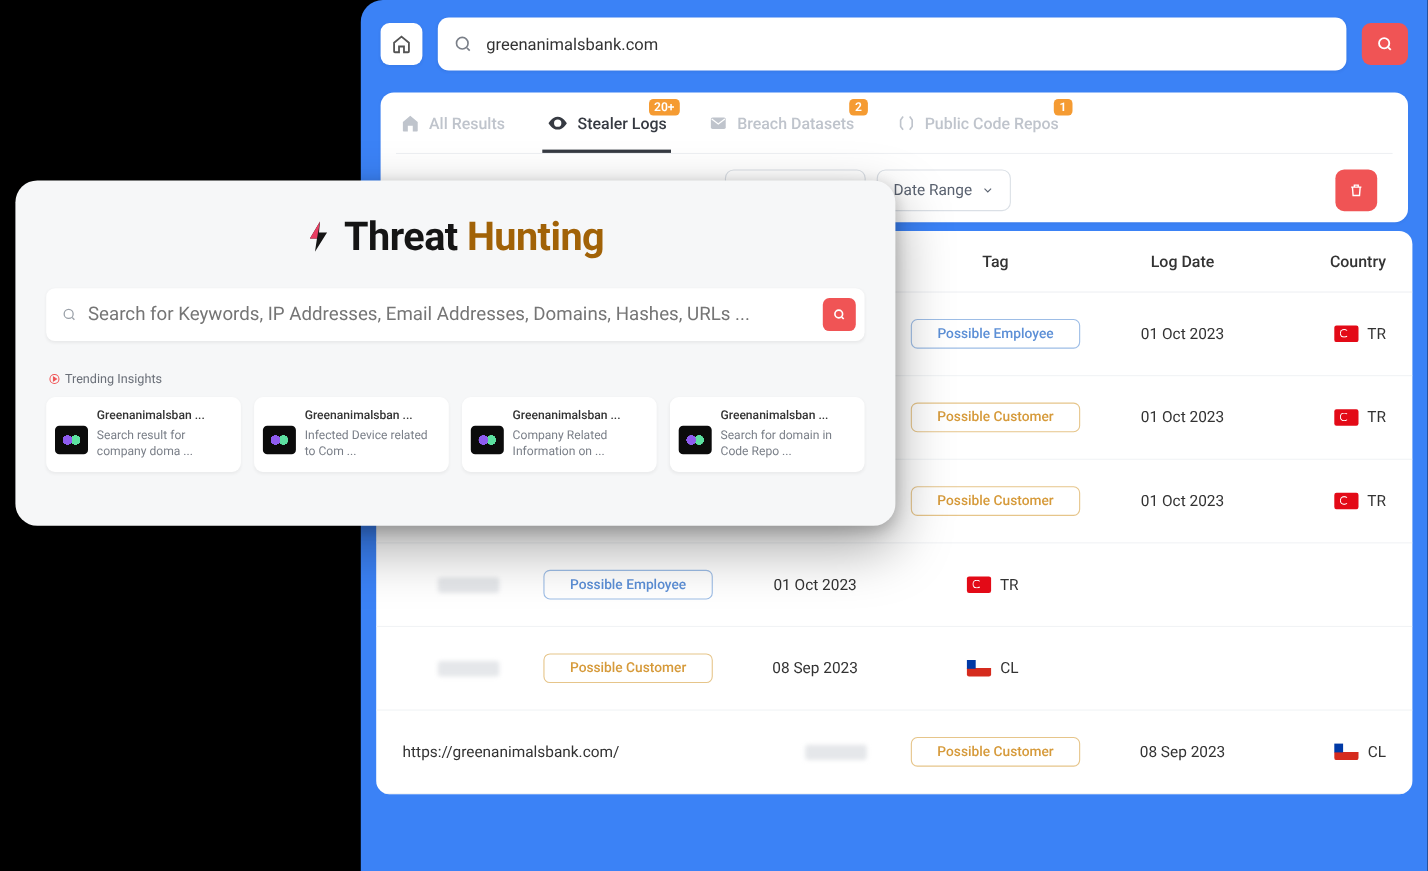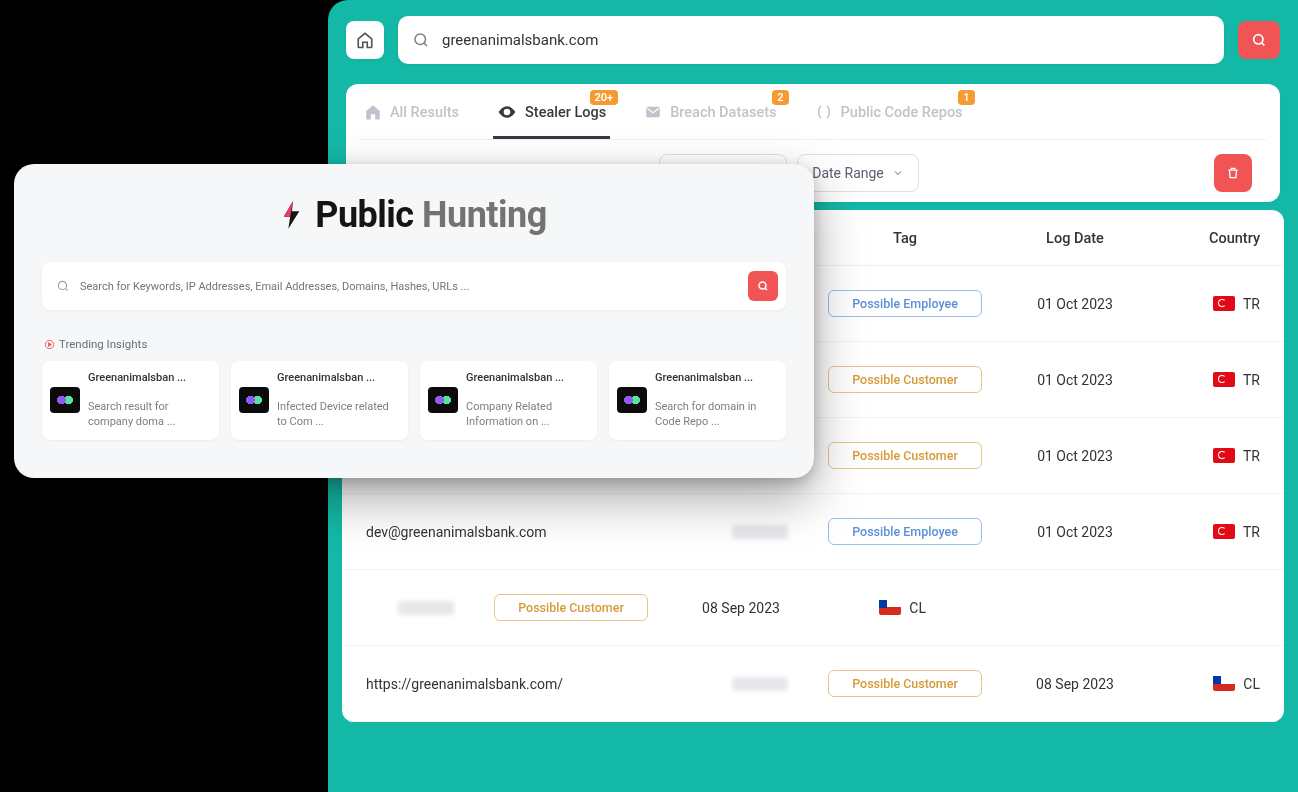--- a/index.html
+++ b/index.html
@@ -1,19 +1,19 @@
 <!DOCTYPE html>
 <html><head>
 <meta charset="utf-8">
 <style>
 * { margin:0; padding:0; box-sizing:border-box; font-family:-apple-system,BlinkMacSystemFont,"Segoe UI",Roboto,sans-serif; }
 body { width:1298px; height:792px; background:#000; position:relative; overflow:hidden; }
 
 
-.app { position:absolute; left:328px; top:0; right:0; bottom:0; background:#14b8a6; border-radius:20px 0 0 0; }
+.app { position:absolute; left:328px; top:0; right:0; bottom:0; background:#3b82f6; border-radius:20px 0 0 0; }
 
 
 .topbar { display:flex; align-items:center; gap:14px; padding:16px 18px 10px 18px; }
 .home-btn { width:38px; height:38px; background:#fff; border-radius:8px; display:flex; align-items:center; justify-content:center; box-shadow:0 1px 3px rgba(0,0,0,0.06); }
 .searchbox { flex:1; height:48px; background:#fff; border-radius:10px; display:flex; align-items:center; padding:0 14px; gap:12px; box-shadow:0 1px 3px rgba(0,0,0,0.06); }
 .searchbox input { flex:1; border:none; outline:none; font-size:15px; color:#333; }
 .search-btn { width:42px; height:38px; background:#f05455; border-radius:8px; display:flex; align-items:center; justify-content:center; }
 
 
 .tabs-wrap { margin:10px 18px 0 18px; background:#fff; border-radius:12px; padding:0 14px; box-shadow:0 1px 3px rgba(0,0,0,0.04); }
@@ -45,33 +45,33 @@
 .tagpill.customer { color:#d69a3a; border-color:#e6c58a; background:#fff; }
 .flag { width:22px; height:15px; border-radius:2px; display:inline-block; position:relative; }
 .flag.tr { background:#e30a17; }
 .flag.tr::after { content:""; position:absolute; left:5px; top:3px; width:6px; height:6px; border:1.6px solid #fff; border-radius:50%; border-right-color:transparent; }
 .flag.cl { background:linear-gradient(to bottom, #fff 0 50%, #d52b1e 50% 100%); }
 .flag.cl::before { content:""; position:absolute; left:0; top:0; width:8px; height:50%; background:#0039a6; }
 
 
 .overlay { position:absolute; left:14px; top:164px; width:800px; height:314px; background:#f6f7f8; border-radius:20px; box-shadow:0 20px 50px rgba(0,0,0,0.35), 0 4px 14px rgba(0,0,0,0.2); padding:22px 28px 18px 28px; }
 .brand { font-size:36px; font-weight:700; color:#151515; display:flex; align-items:center; gap:12px; justify-content:center; margin:8px 0 26px 0; letter-spacing:-0.5px; }
-.brand .hunt { color:#737373; }
+.brand .hunt { color:#a16207; }
 .brand .bolt { width:22px; height:28px; }
 .osearch { background:#fff; border-radius:8px; height:48px; display:flex; align-items:center; padding:0 8px 0 14px; gap:10px; box-shadow:0 1px 3px rgba(0,0,0,0.06); }
-.osearch input { flex:1; border:none; outline:none; font-size:11px; color:#737373; }
+.osearch input { flex:1; border:none; outline:none; font-size:17px; color:#737373; }
 .osearch-btn { width:30px; height:30px; background:#f05455; border-radius:6px; display:flex; align-items:center; justify-content:center; }
 .trend-head { display:flex; align-items:center; gap:4px; color:#6a6f78; font-size:11.5px; margin:27px 0 10px 2px; }
 .trend-head svg { color:#f05455; }
 .cards { display:flex; gap:12px; }
 .card { flex:1; background:#fff; border-radius:8px; padding:10px 10px 10px 8px; display:flex; gap:8px; box-shadow:0 1px 3px rgba(0,0,0,0.05); }
 .thumb { width:30px; height:26px; background:#0b0b0b; border-radius:4px; margin-top:16px; position:relative; flex-shrink:0; }
 .thumb::after { content:""; position:absolute; left:6px; top:6px; width:18px; height:14px; background:radial-gradient(circle at 30% 50%, #8e5cf0 0 30%, transparent 31%), radial-gradient(circle at 70% 50%, #5ce0a0 0 30%, transparent 31%); border-radius:3px; }
 .card-txt { font-size:11px; color:#7a7f88; line-height:1.35; }
-.card-txt .t1 { color:#333; font-weight:500; margin-bottom:14px; }
+.card-txt .t1 { color:#333; font-weight:500; margin-bottom:3px; }
 </style>
 </head>
 <body>
 
 <div class="app">
 
   <div class="topbar">
     <div class="home-btn">
       <svg width="18" height="18" viewBox="0 0 24 24" fill="none" stroke="#555" stroke-width="2.2">
           <path d="M3 10.5 12 3l9 7.5V21a1 1 0 0 1-1 1h-5v-7h-6v7H4a1 1 0 0 1-1-1z"></path>
@@ -193,21 +193,20 @@
           <div class="c-tag">
             <span class="tagpill customer">Possible Customer</span>
           </div>
           <div class="c-date">01 Oct 2023</div>
           <div class="c-country">
             <span class="flag tr"></span>
             <span>TR</span>
           </div>
         </div>
         <div class="trow">
-          <div class="c-main">dev@greenanimalsbank.com</div>
           <div class="c-pass">
             <span class="pwblur"></span>
           </div>
           <div class="c-tag">
             <span class="tagpill employee">Possible Employee</span>
           </div>
           <div class="c-date">01 Oct 2023</div>
           <div class="c-country">
             <span class="flag tr"></span>
             <span>TR</span>
@@ -244,21 +243,21 @@
   </div>
 
 </div>
 
 <div class="overlay">
   <div class="brand">
     <svg class="bolt" viewBox="0 0 24 30">
         <path d="M13 0 3 17h7l-2 13L20 11h-8z" fill="#151515"></path>
         <path d="M13 0 3 17h7z" fill="#e83e62"></path>
       </svg>
-    <span><span>Public </span><span class="hunt">Hunting</span></span>
+    <span><span>Threat </span><span class="hunt">Hunting</span></span>
   </div>
   <div class="osearch">
     <svg width="14" height="14" viewBox="0 0 24 24" fill="none" stroke="#9aa0a8" stroke-width="2">
         <circle cx="11" cy="11" r="7"></circle>
         <path d="m20 20-3.5-3.5"></path>
       </svg>
     <input placeholder="Search for Keywords, IP Addresses, Email Addresses, Domains, Hashes, URLs ..." style="">
     <div class="osearch-btn">
       <svg width="12" height="12" viewBox="0 0 24 24" fill="none" stroke="#fff" stroke-width="3">
           <circle cx="11" cy="11" r="7"></circle>

